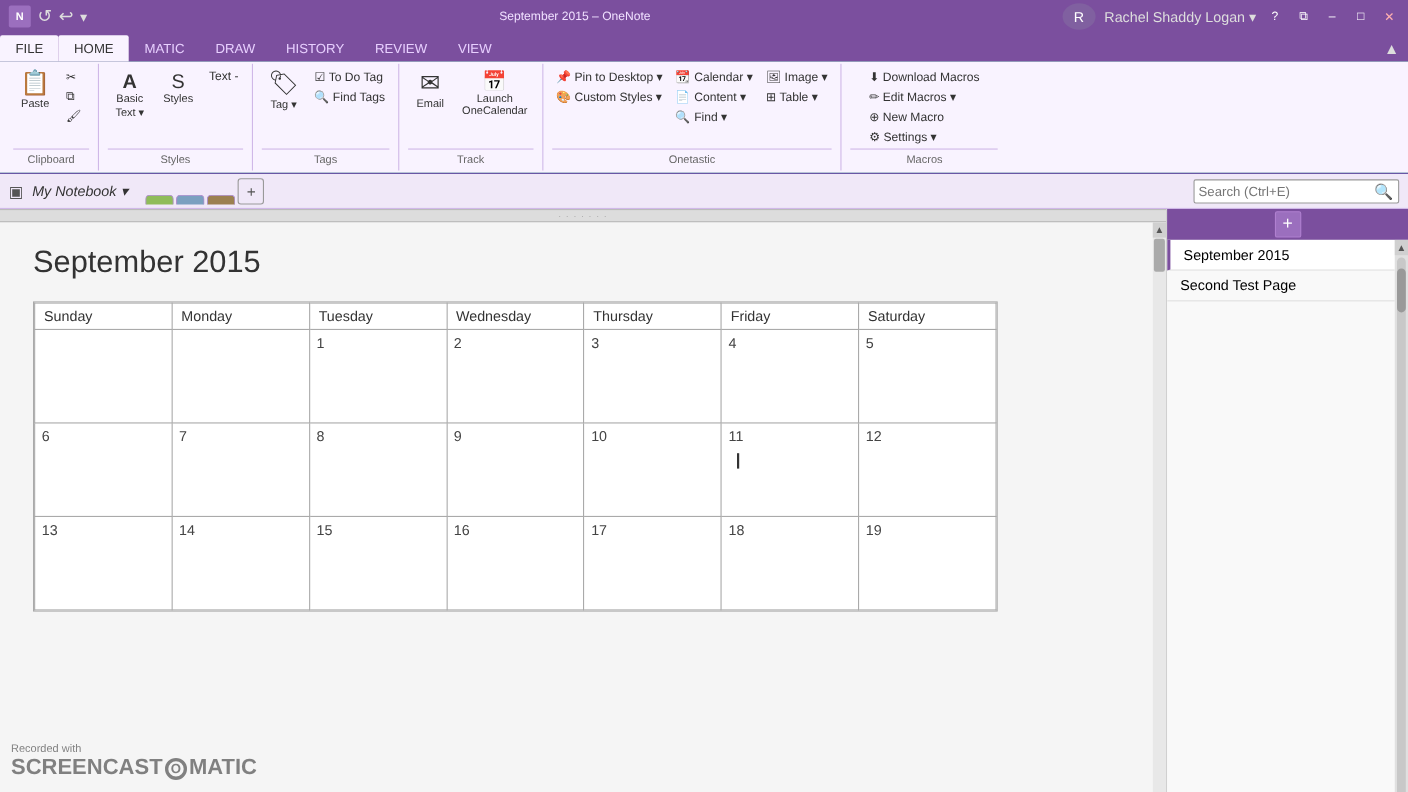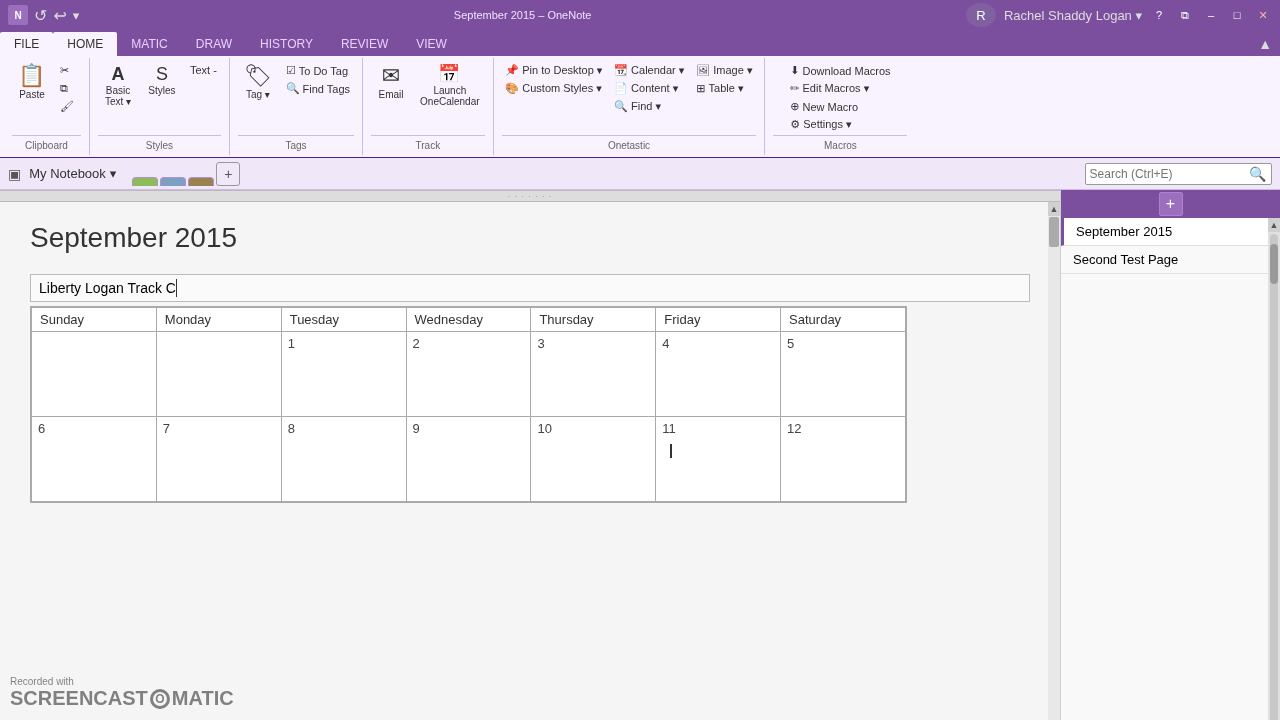--- a/index.html
+++ b/index.html
@@ -51,21 +51,21 @@
       border-radius: 2px; font-size: 11px; color: #333; white-space: nowrap;
     }
 
     .ribbon-col { display: flex; flex-direction: column; gap: 1px; justify-content: center; }
 
     
     .notebook-bar {
       display: flex; align-items: center; background: #f0e8f8; padding: 0 8px;
       height: 32px; border-bottom: 1px solid #d0b8e8;
     }
-    .notebook-name { display: flex; align-items: flex-end; gap: 4px; font-size: 13px; color: #333; padding: 4px 8px; cursor: pointer; }
+    .notebook-name { display: flex; align-items: flex-end; gap: 4px; font-size: 13px; color: #333; padding: 4px 8px; cursor: pointer; font-style: italic; }
     .page-tabs { display: flex; align-items: flex-end; gap: 2px; margin-left: 8px; }
     .page-tab {
       padding: 4px 12px; border-radius: 4px 4px 0 0; font-size: 11px; cursor: pointer;
       border: 1px solid #b090d0; border-bottom: none;
     }
     .page-tab.tab1 { background: #8FBC5A; color: white; }
     .page-tab.tab2 { background: #7BA0C0; color: white; }
     .page-tab.tab3 { background: #9B8050; color: white; }
     .add-tab { width: 24px; height: 24px; display: flex; align-items: center; justify-content: center; border: 1px solid #999; border-radius: 3px; cursor: pointer; color: #555; font-size: 14px; }
     .search-box { margin-left: auto; display: flex; align-items: center; border: 1px solid #999; background: white; border-radius: 2px; padding: 2px 4px; }
@@ -330,24 +330,20 @@
       <div class="resize-dots">· · · · · · ·</div>
     </div>
 
     <div class="page-content" style="position:relative;">
       
       
 
       <h1 class="page-title">September 2015</h1>
 
       
-      <div class="note-title-bar">
-        <span>Liberty Logan Track C</span>
-          <span class="text-cursor"></span>
-      </div>
 
       
       <div class="calendar-container">
         <table class="calendar-table">
           <thead>
             <tr>
               <th>Sunday</th>
               <th>Monday</th>
               <th>Tuesday</th>
               <th>Wednesday</th>
@@ -368,20 +364,29 @@
               </tr>
               <tr>
                 <td>6</td>
                 <td>7</td>
                 <td>8</td>
                 <td>9</td>
                 <td>10</td>
                 <td>11<br><span style="display:inline-block;margin-top:8px;margin-left:8px;border-left:2px solid #333;height:14px;"></span></td>
                 <td>12</td>
               </tr>
+              <tr>
+                <td>13</td>
+                <td>14</td>
+                <td>15</td>
+                <td>16</td>
+                <td>17</td>
+                <td>18</td>
+                <td>19</td>
+              </tr>
             </tbody>
         </table>
       </div>
 
       
       <div class="content-scrollbar" style="position:absolute;right:0;top:0;bottom:0;width:12px;background:#e8e8e8;">
         <div class="scroll-arrow">▲</div>
         <div class="content-scroll-thumb"></div>
         <div style="flex:1;"></div>
 

